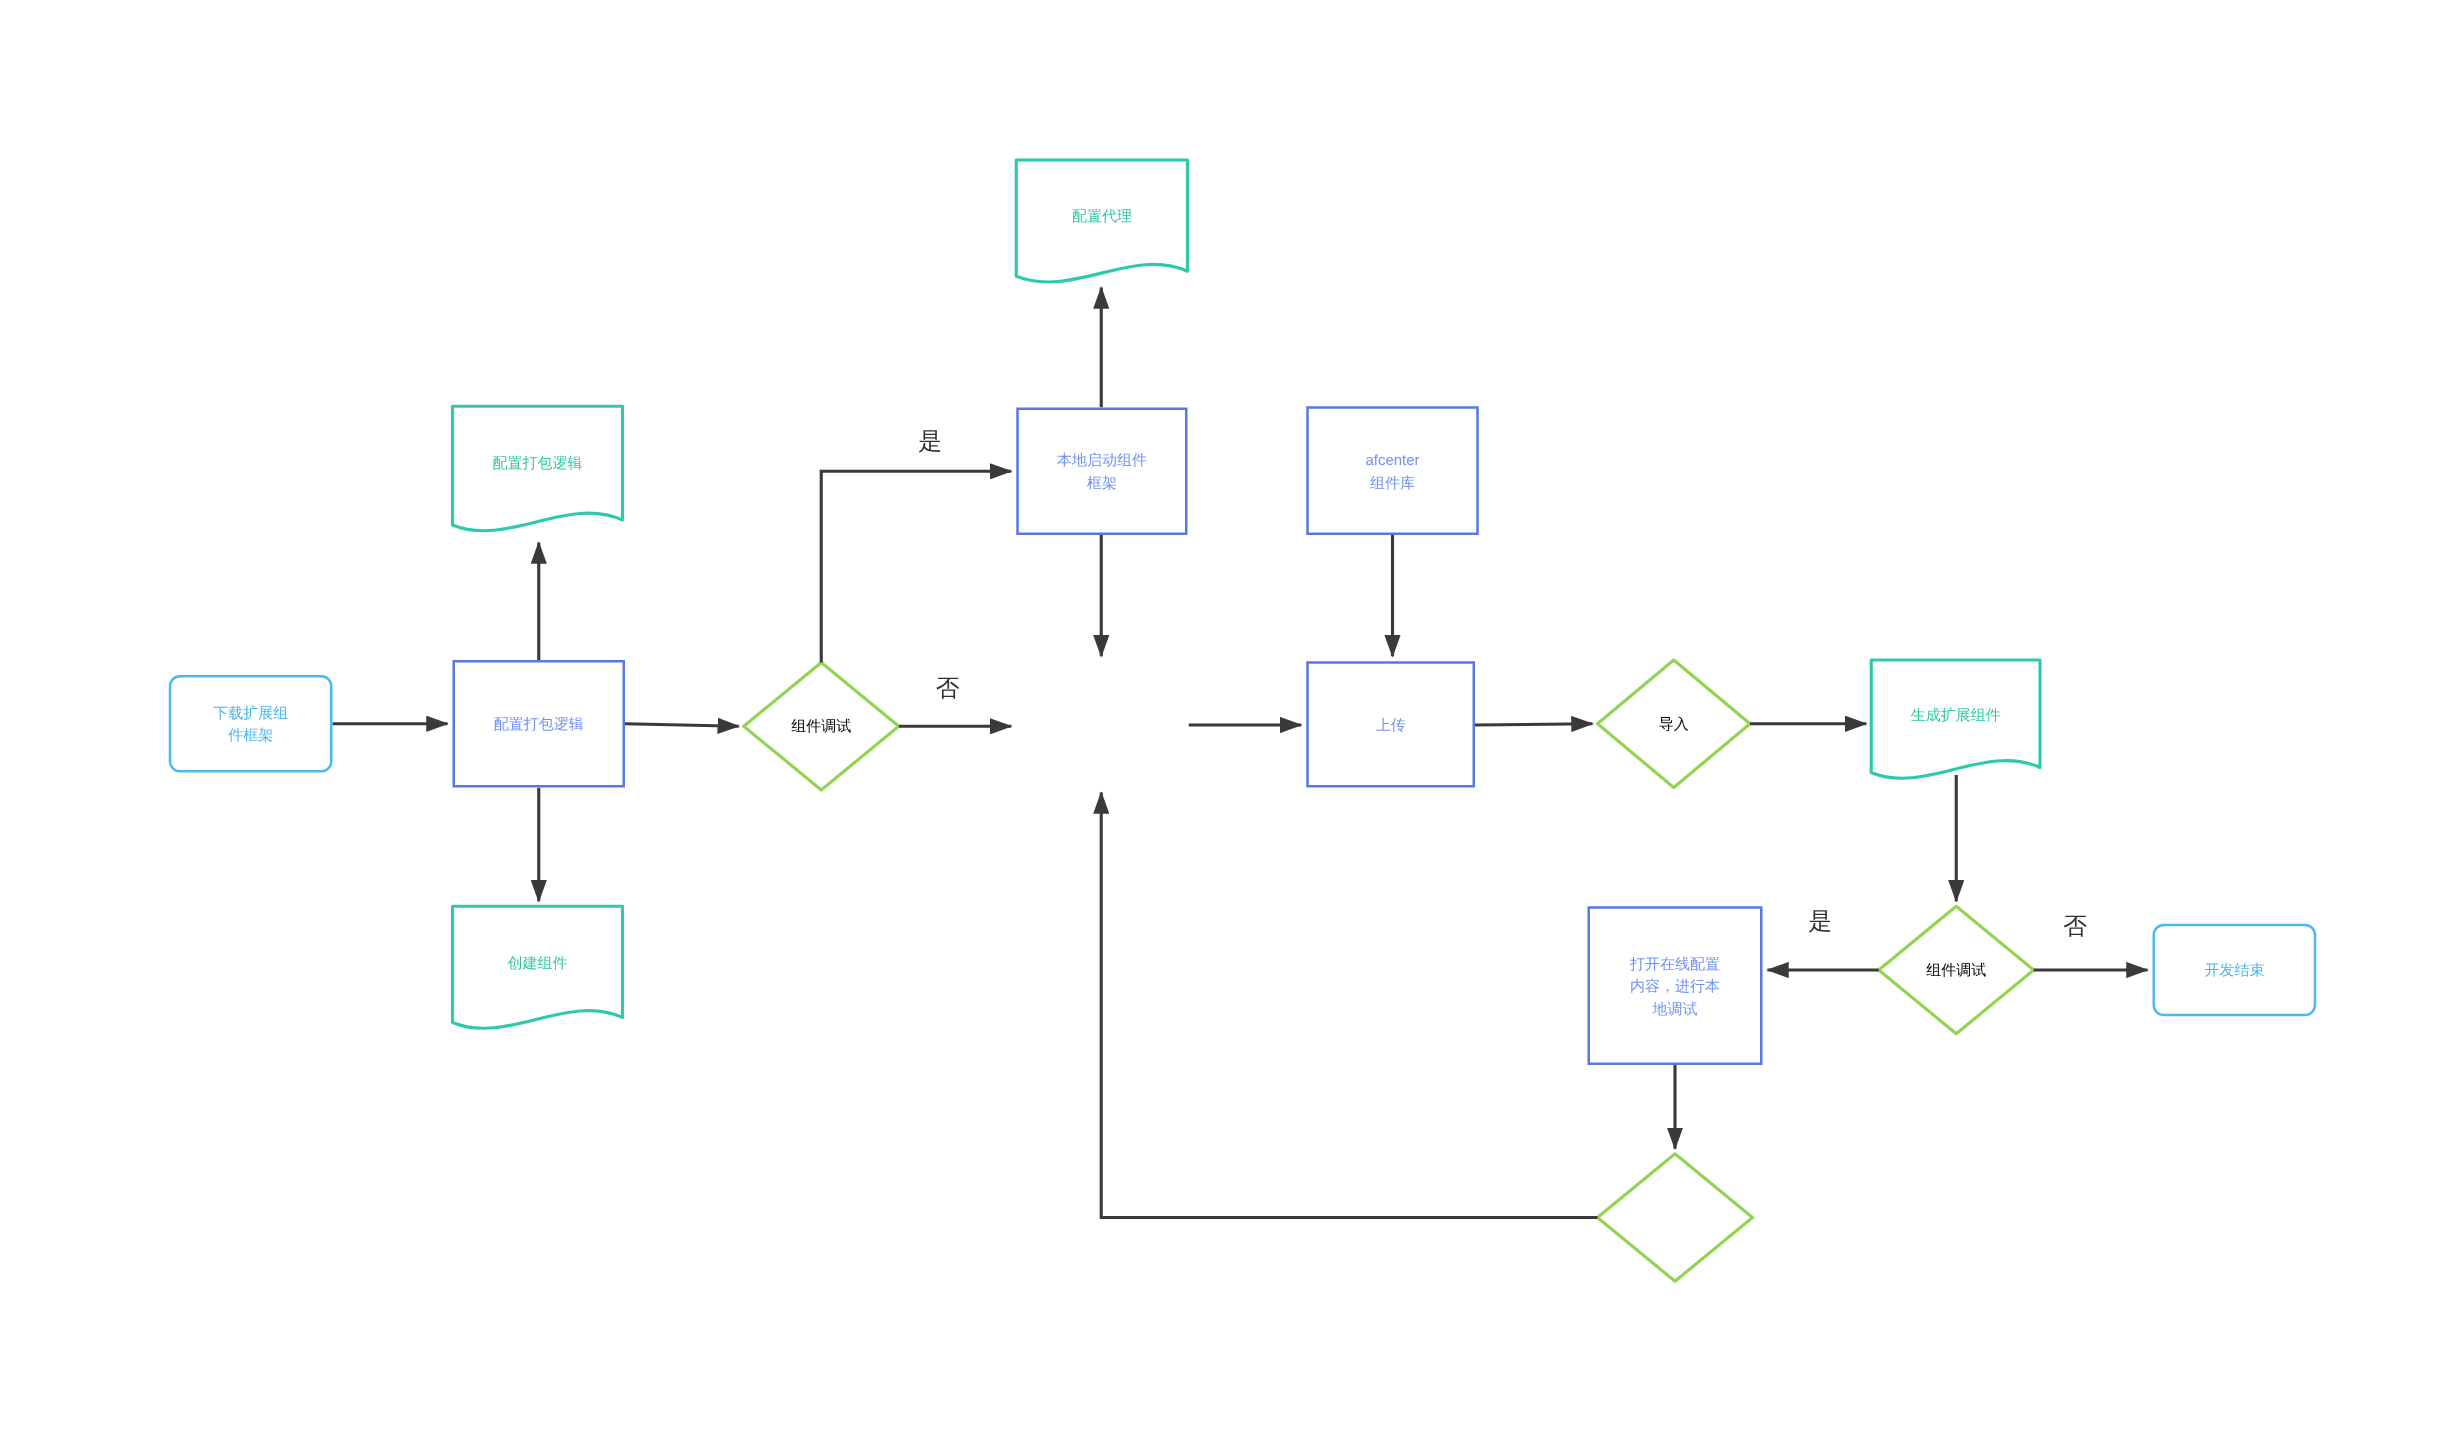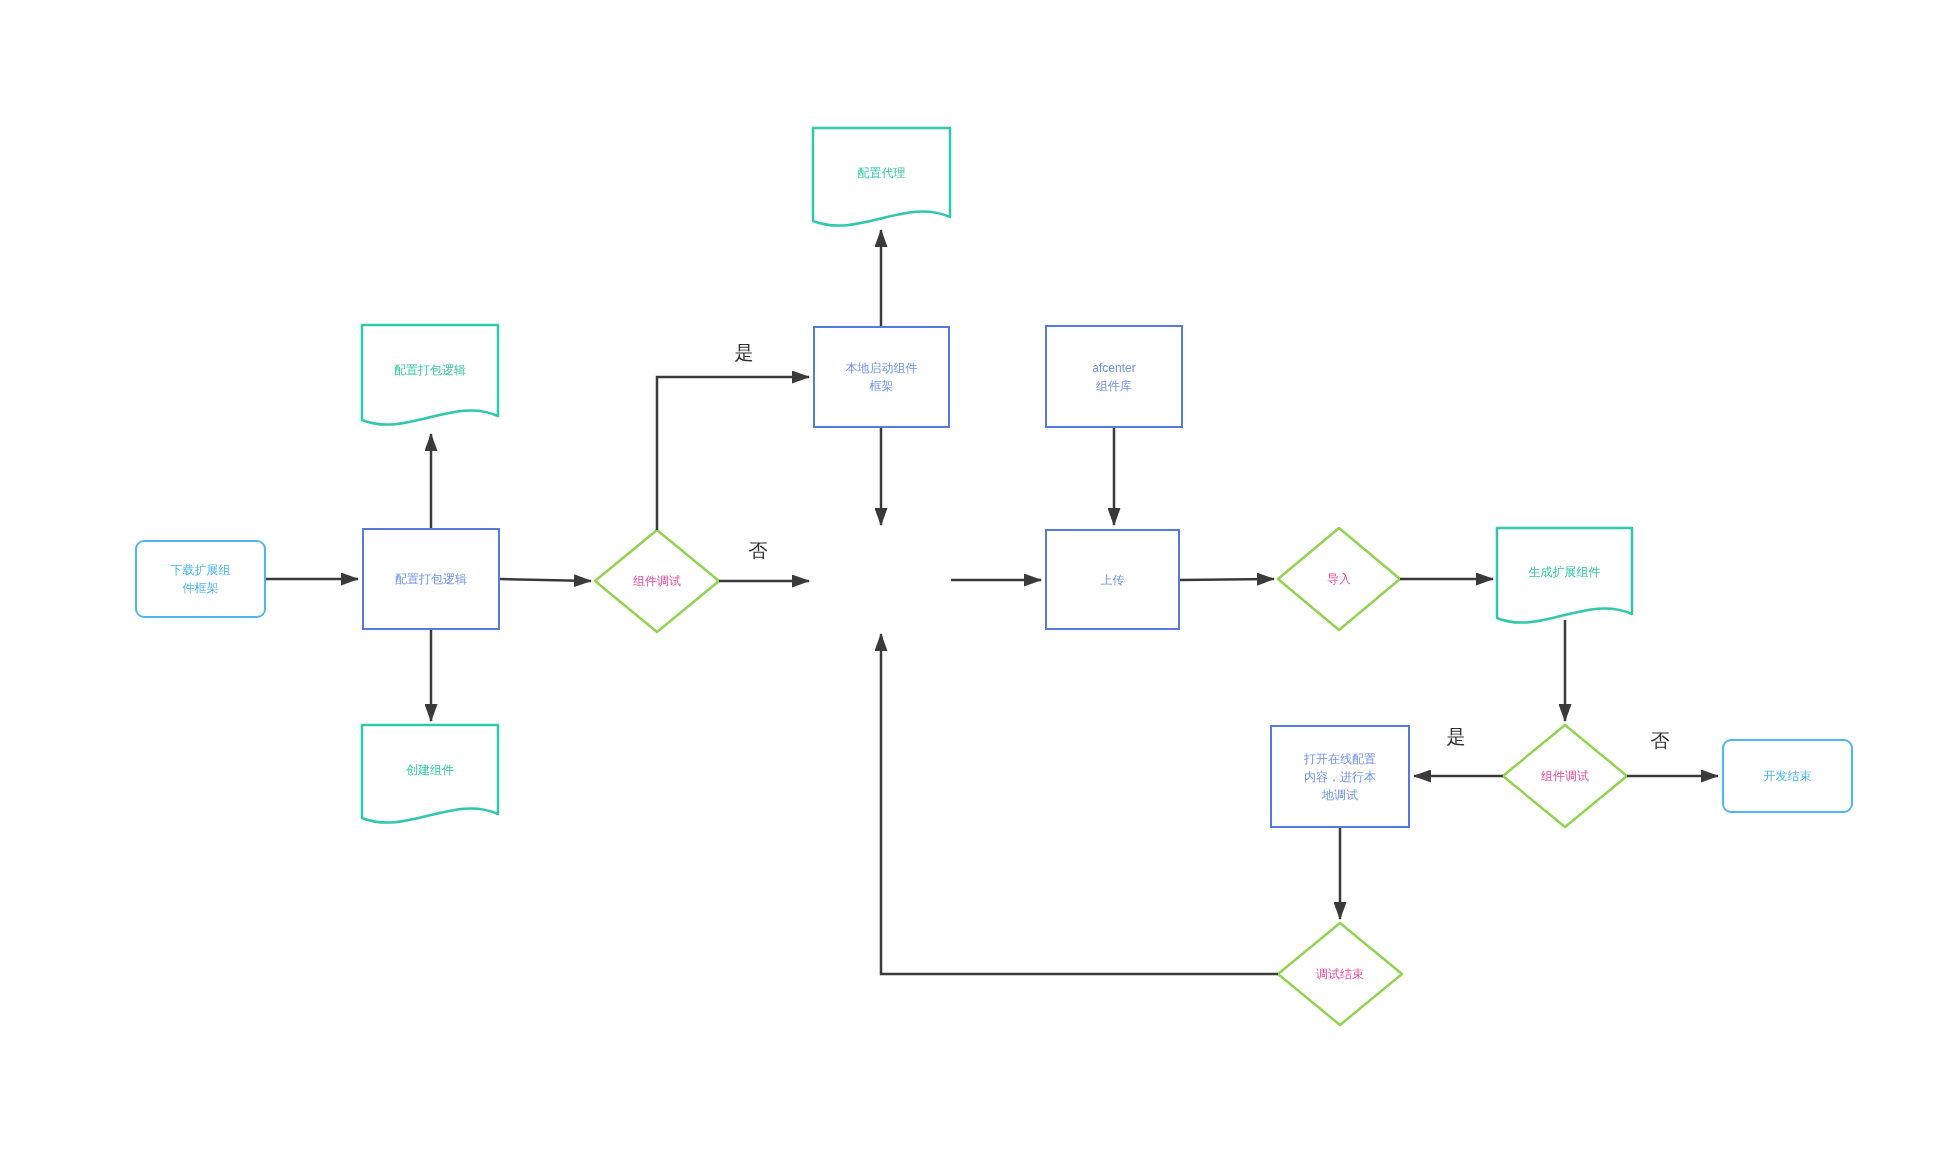--- a/index.html
+++ b/index.html
@@ -11,30 +11,30 @@
   .doc{fill:#ffffff;stroke:#2fc8ac;stroke-width:2.5;stroke-linejoin:round;}
   .node{position:absolute;display:flex;align-items:center;justify-content:center;
         text-align:center;font-size:12px;line-height:1.5;white-space:pre-line;
         box-sizing:border-box;background:#ffffff;}
   .rect-blue{border:2px solid #5678e2;color:#6e91f3;}
   .rounded-lb{border:2.5px solid #4cb7f0;border-radius:9px;color:#49b5f1;}
   .overlay{position:absolute;display:flex;align-items:center;justify-content:center;
            text-align:center;font-size:12px;line-height:1.5;white-space:pre-line;
            background:transparent;pointer-events:none;}
   .teal-text{color:#2fc8a3;}
-  .green-text{color:#ec4899;}
+  .green-text{color:#000000;}
   .edge-label{position:absolute;width:38px;text-align:center;font-size:19px;color:#2f2f2f;}
   
   .n-download{left:135px;top:540px;width:131px;height:78px;}
   .n-init{left:362px;top:528px;width:138px;height:102px;}
   .n-local-start{left:813px;top:326px;width:137px;height:102px;}
   .n-package{left:813px;top:529px;width:138px;height:101px;}
   .n-afcenter{left:1045px;top:325px;width:138px;height:103px;}
   .n-upload{left:1045px;top:529px;width:135px;height:101px;}
-  .n-open-config{left:1270px;top:725px;width:140px;height:103px;padding:4px;}
+  .n-open-config{left:1270px;top:725px;width:140px;height:127px;padding:4px;}
   .n-dev-end{left:1722px;top:739px;width:131px;height:74px;}
   .t-package-logic{left:362px;top:325px;width:136px;height:90px;}
   .t-proxy{left:813px;top:128px;width:137px;height:90px;}
   .t-create{left:362px;top:725px;width:136px;height:90px;}
   .t-generate{left:1497px;top:528px;width:135px;height:88px;}
   .t-debug1{left:595px;top:530px;width:124px;height:102px;}
   .t-import{left:1278px;top:528px;width:122px;height:102px;}
   .t-debug2{left:1503px;top:725px;width:124px;height:102px;}
   .t-debug-end{left:1278px;top:923px;width:124px;height:102px;}
   .l-yes1{left:725px;top:340px;}
@@ -96,20 +96,19 @@
 地调试</span></div>
   <div class="node rounded-lb n-dev-end"><span>开发结束</span></div>
 
   <div class="overlay teal-text t-package-logic">配置打包逻辑</div>
   <div class="overlay teal-text t-proxy">配置代理</div>
   <div class="overlay teal-text t-create">创建组件</div>
   <div class="overlay teal-text t-generate">生成扩展组件</div>
   <div class="overlay green-text t-debug1">组件调试</div>
   <div class="overlay green-text t-import">导入</div>
   <div class="overlay green-text t-debug2">组件调试</div>
-  <div class="overlay green-text t-debug-end">调试结束</div>
 
   <div class="edge-label l-yes1">是</div>
   <div class="edge-label l-no1">否</div>
   <div class="edge-label l-yes2">是</div>
   <div class="edge-label l-no2">否</div>
 
 </div>
 
 </body></html>

